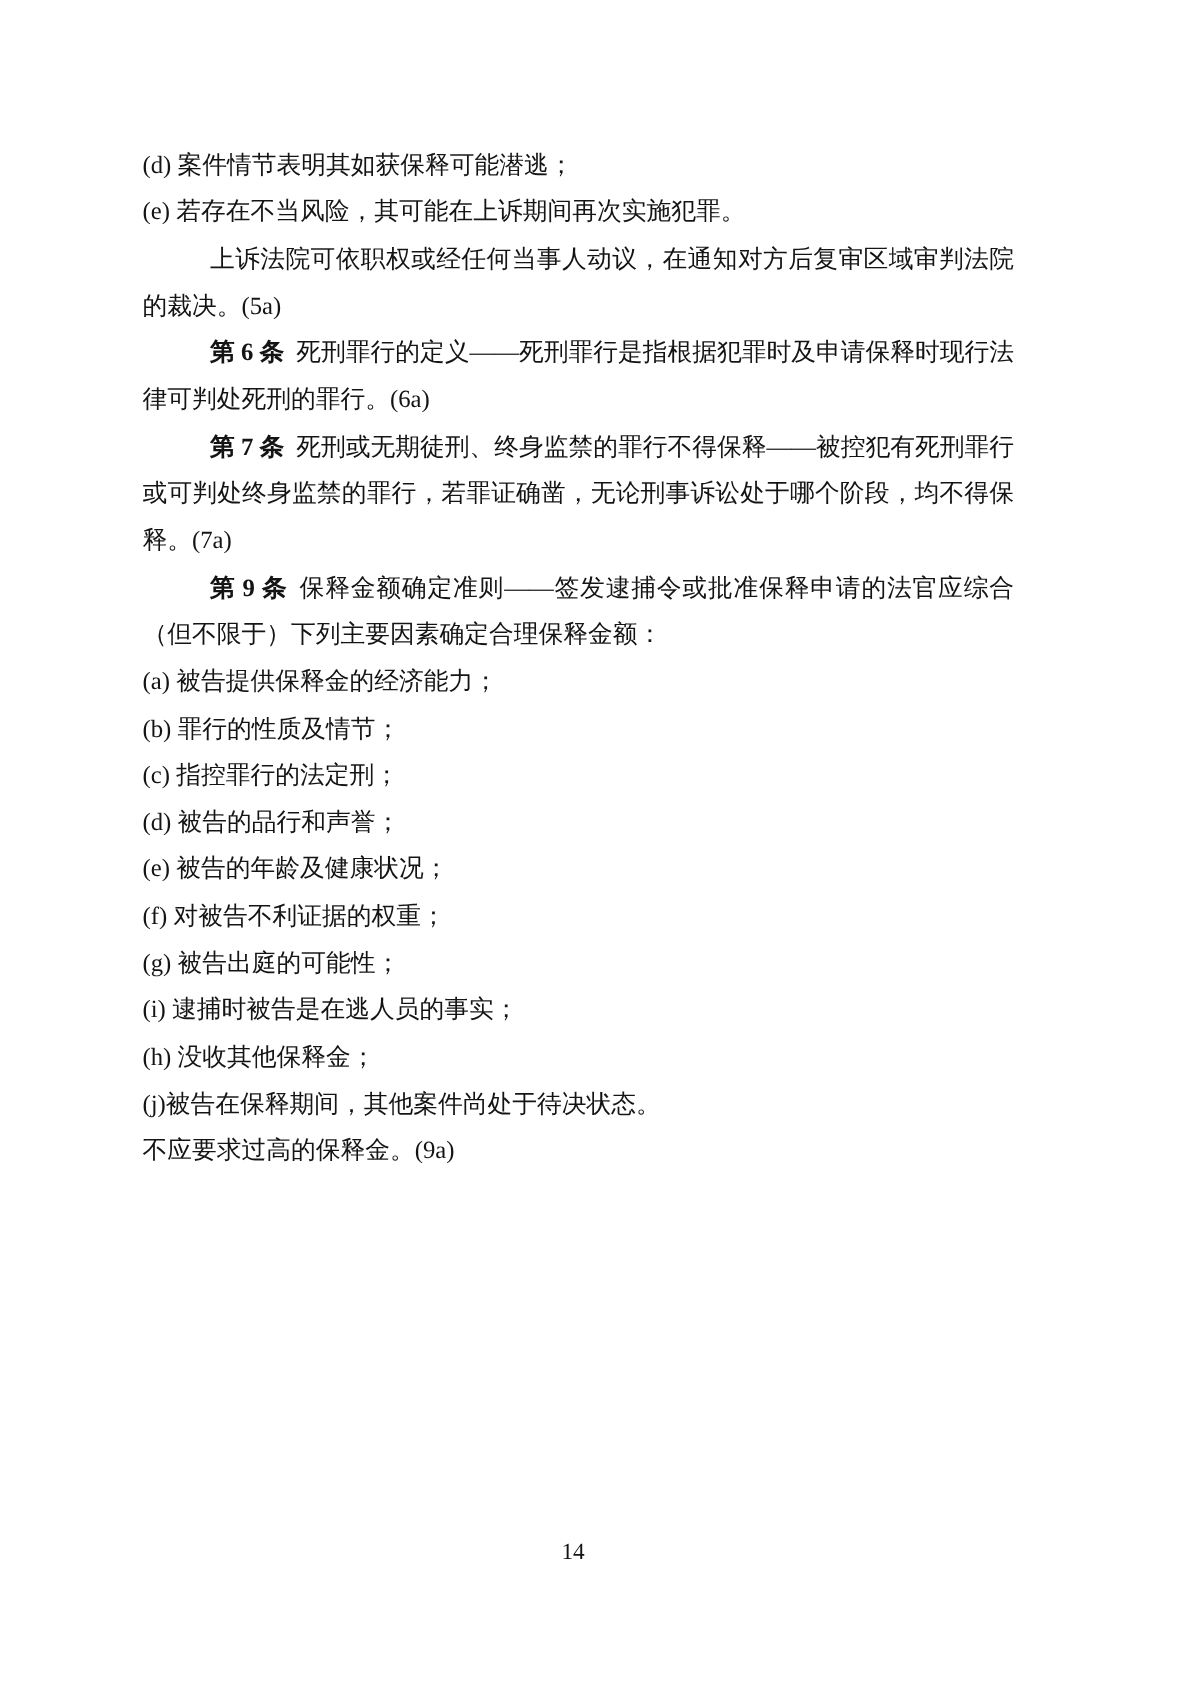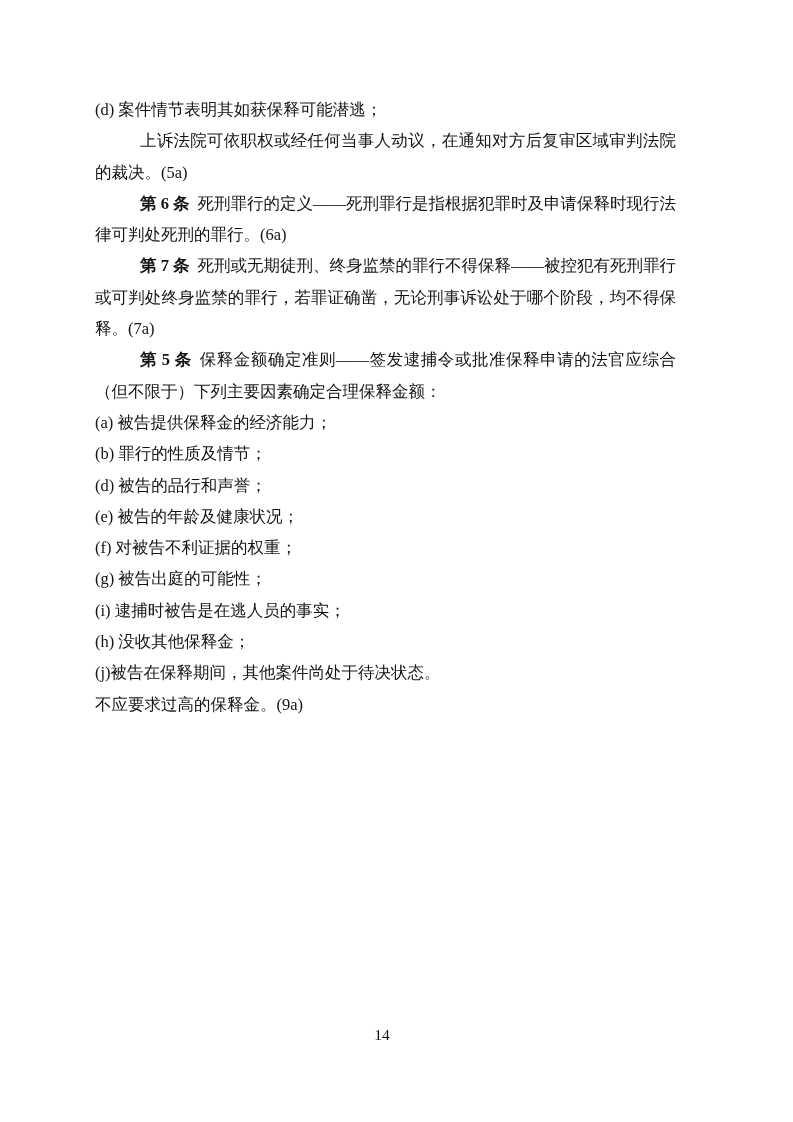--- a/index.html
+++ b/index.html
@@ -44,32 +44,34 @@
     margin-left: 32px;
   }
 </style>
 </head>
 <body>
 
 <div class="page">
   <div class="textblock">
 
     <p class="li">(d) 案件情节表明其如获保释可能潜逃；</p>
+    <p class="li">(e) 若存在不当风险，其可能在上诉期间再次实施犯罪。</p>
 
     <p class="para">上诉法院可依职权或经任何当事人动议，在通知对方后复审区域审判法院的裁决。(5a)</p>
 
     <p class="para"><span class="ah">第 6 条</span><span>死刑罪行的定义——死刑罪行是指根据犯罪时及申请保释时现行法律可判处死刑的罪行。(6a)</span></p>
 
     <p class="para"><span class="ah">第 7 条</span><span>死刑或无期徒刑、终身监禁的罪行不得保释——被控犯有死刑罪行或可判处终身监禁的罪行，若罪证确凿，无论刑事诉讼处于哪个阶段，均不得保释。(7a)</span></p>
 
 
-    <p class="para"><span class="ah">第 5 条</span><span>保释金额确定准则——签发逮捕令或批准保释申请的法官应综合（但不限于）下列主要因素确定合理保释金额：</span></p>
+    <p class="para"><span class="ah">第 9 条</span><span>保释金额确定准则——签发逮捕令或批准保释申请的法官应综合（但不限于）下列主要因素确定合理保释金额：</span></p>
 
     <p class="li">(a) 被告提供保释金的经济能力；</p>
     <p class="li">(b) 罪行的性质及情节；</p>
+    <p class="li">(c) 指控罪行的法定刑；</p>
     <p class="li">(d) 被告的品行和声誉；</p>
     <p class="li">(e) 被告的年龄及健康状况；</p>
     <p class="li">(f) 对被告不利证据的权重；</p>
     <p class="li">(g) 被告出庭的可能性；</p>
     <p class="li">(i) 逮捕时被告是在逃人员的事实；</p>
     <p class="li">(h) 没收其他保释金；</p>
     <p class="li">(j)被告在保释期间，其他案件尚处于待决状态。</p>
 
     <p class="li">不应要求过高的保释金。(9a)</p>
 

